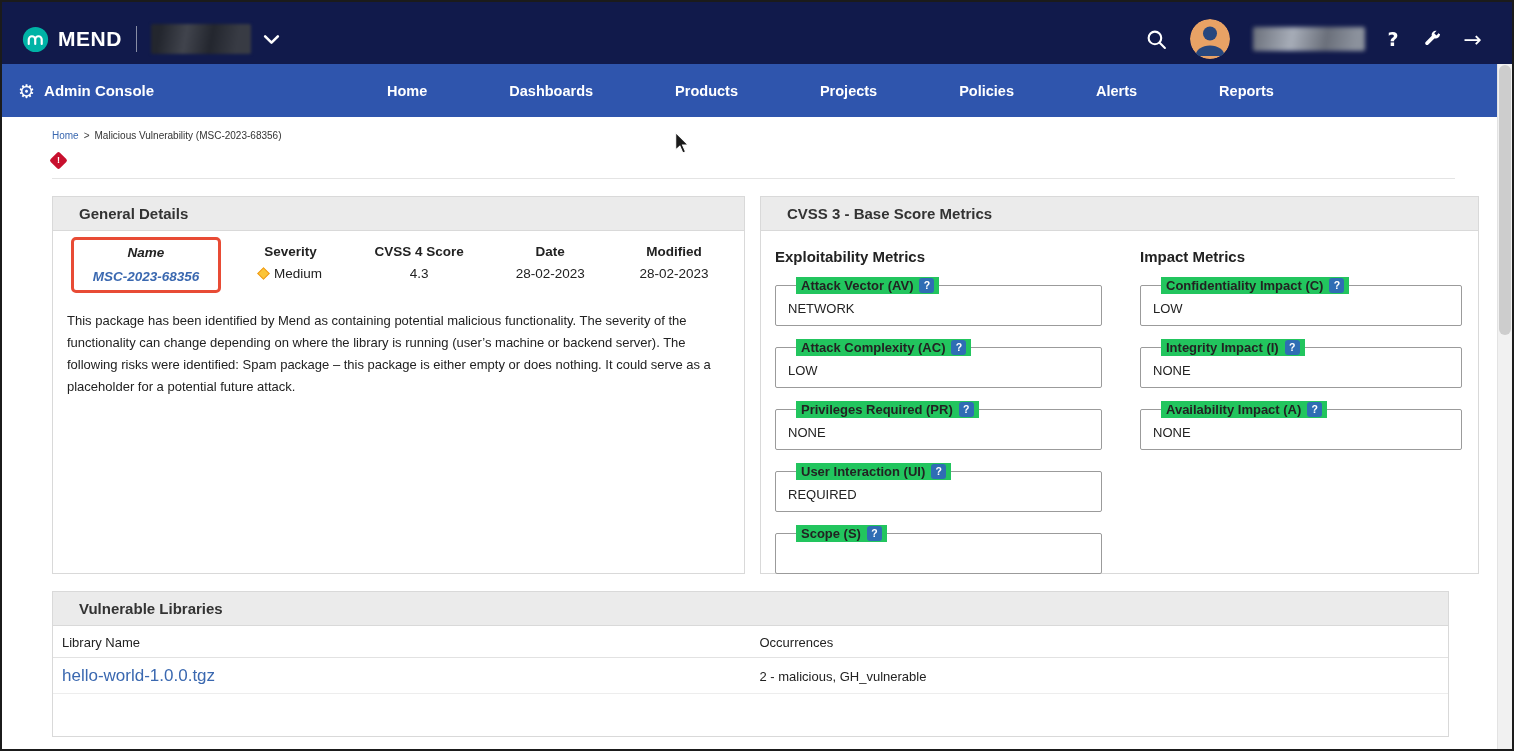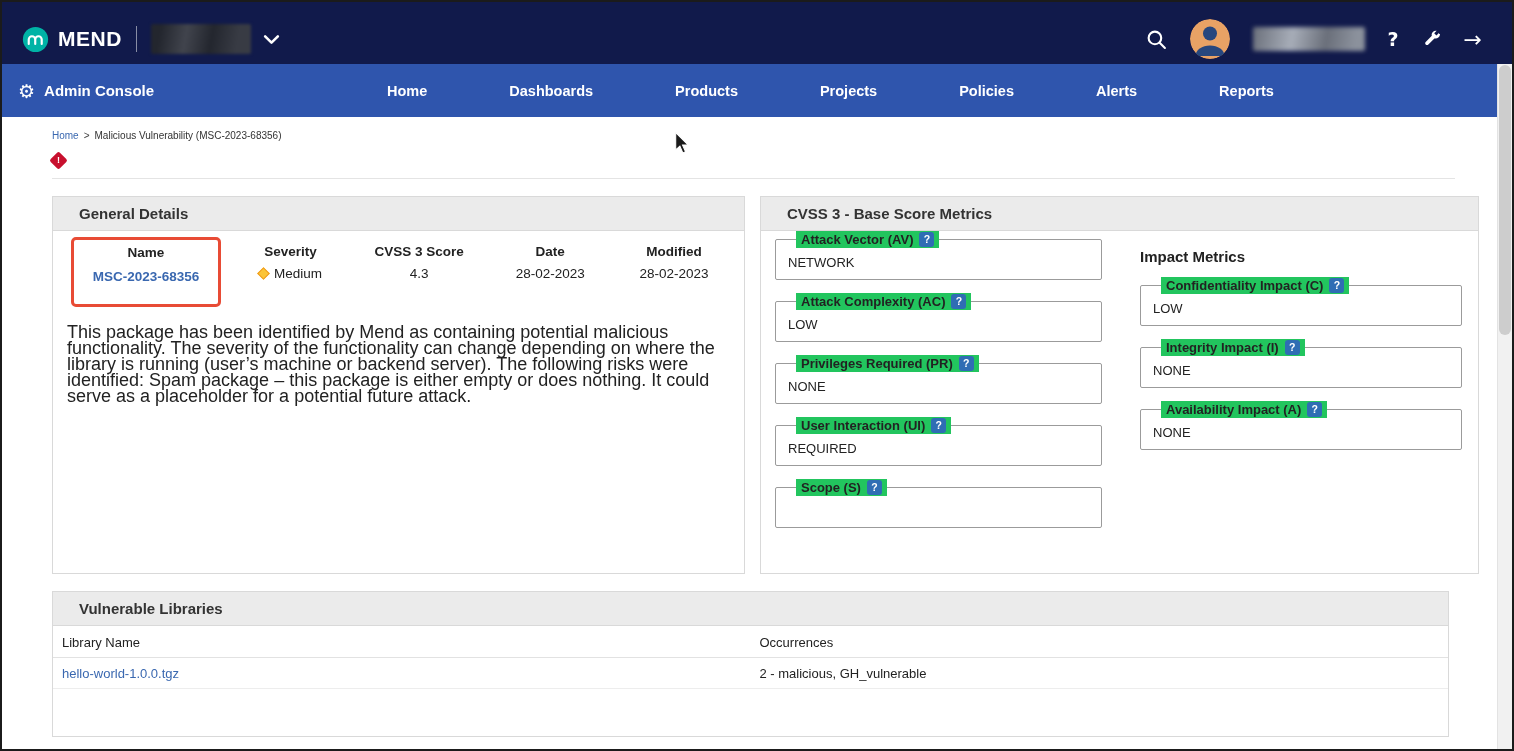--- a/index.html
+++ b/index.html
@@ -49,42 +49,42 @@
   
   .details-table { display:flex; padding:13px 8px 0 14px; }
   .dcol { text-align:center; }
   .dhead { font-weight:bold; font-size:13.5px; color:#222; margin-bottom:7px; }
   .dval { font-size:13.5px; color:#222; }
   .dcol-name { width:172px; }
   .dcol-sev { width:125px; }
   .dcol-cvss { width:145px; }
   .dcol-date { width:130px; }
   .dcol-mod { width:130px; }
-  .annotated { border:3px solid #e84b35; border-radius:5px; padding:5px 6px 19px; margin:-7px 10px 0 4px; }
+  .annotated { border:3px solid #e84b35; border-radius:5px; padding:5px 6px 5px; margin:-7px 10px 0 4px;font-style:italic; }
   .name-link { color:#3a68b0; font-weight:bold; font-size:13.5px; text-decoration:none; cursor:pointer; }
   .severity { display:flex; align-items:center; justify-content:center; gap:6px; }
   .sev-diamond { width:9px; height:9px; background:#fbc437; border:1.5px solid #ef9a1d; transform:rotate(45deg); }
-  .description { margin:17px 28px 0 14px; font-size:18px; color:#222; line-height:16px; }
+  .description { margin:17px 28px 0 14px; font-size:13px; color:#222; line-height:22px; }
 
   
   .metrics-body { display:flex; padding:8px 16px 0 14px; gap:38px; }
   .metrics-col-exp { width:327px; }
   .metrics-col-imp { width:322px; }
   .metrics-col h3 { font-size:15px; font-weight:bold; color:#222; margin:9px 0 20px; }
   .metric-box { position:relative; border:1px solid #9b9b9b; border-radius:2px; height:41px; margin-bottom:21px; background:#fff; }
   .metric-label { position:absolute; top:-9px; left:20px; background:#22c55e; padding:0 5px; display:flex; align-items:center; gap:6px; font-size:13px; font-weight:bold; color:#222; line-height:17px; white-space:nowrap; }
   .q-icon { width:15px; height:15px; background:#2f6db4; color:#fff; border-radius:3px; font-size:10.5px; font-weight:bold; display:inline-flex; align-items:center; justify-content:center; cursor:pointer; flex:0 0 auto; }
   .metric-value { padding:15px 12px 0; font-size:13px; color:#222; }
 
   
   .panel.libraries { margin:17px 57px 0 50px; width:1397px; height:146px; }
   .lib-table { width:100%; border-collapse:collapse; font-size:13px; color:#222; table-layout:fixed; }
   .lib-table th { text-align:left; font-weight:normal; padding:9px 8px 7px 9px; border-bottom:1px solid #e2e2e2; }
   .lib-table td { padding:8px 8px 7px 9px; border-bottom:1px solid #ededed; }
-  .lib-link { color:#3a68b0; font-size:13px; text-decoration:none; cursor:pointer; }
+  .lib-link { color:#3a68b0; font-size:17px; text-decoration:none; cursor:pointer; }
 
   
   .scroll-track { position:absolute; top:62px; right:0; bottom:0; width:15px; background:#f1f1f1; border-left:1px solid #e3e3e3; }
   .scroll-thumb { position:absolute; top:1px; left:1px; width:12px; height:270px; background:#cdcdcd; border-radius:7px; cursor:pointer; }
 
   
   .cursor { position:absolute; left:672px; top:130px; pointer-events:none; }
 </style>
 </head>
 <body>
@@ -176,41 +176,42 @@
               </div>
             </div>
             <div class="dcol dcol-sev">
               <div class="dhead">Severity</div>
               <div class="dval severity">
                 <span class="sev-diamond"></span>
                 <span>Medium</span>
               </div>
             </div>
             <div class="dcol dcol-cvss">
-              <div class="dhead">CVSS 3 Score</div>
+              <div class="dhead">CVSS 4 Score</div>
               <div class="dval">4.3</div>
             </div>
             <div class="dcol dcol-date">
               <div class="dhead">Date</div>
               <div class="dval">28-02-2023</div>
             </div>
             <div class="dcol dcol-mod">
               <div class="dhead">Modified</div>
               <div class="dval">28-02-2023</div>
             </div>
           </div>
           <p class="description">This package has been identified by Mend as containing potential malicious functionality. The severity of the functionality can change depending on where the library is running (user’s machine or backend server). The following risks were identified: Spam package – this package is either empty or does nothing. It could serve as a placeholder for a potential future attack.</p>
         </div>
       </section>
 
       <section class="panel right">
         <div class="panel-header">CVSS 3 - Base Score Metrics</div>
         <div class="metrics-body">
 
           <div class="metrics-col metrics-col-exp">
+            <h3>Exploitability Metrics</h3>
 
             <div class="metric-box">
               <div class="metric-label">
                   <span>Attack Vector (AV)</span>
                   <span class="q-icon">?</span>
                 </div>
               <div class="metric-value">NETWORK</div>
             </div>
 
             <div class="metric-box">

